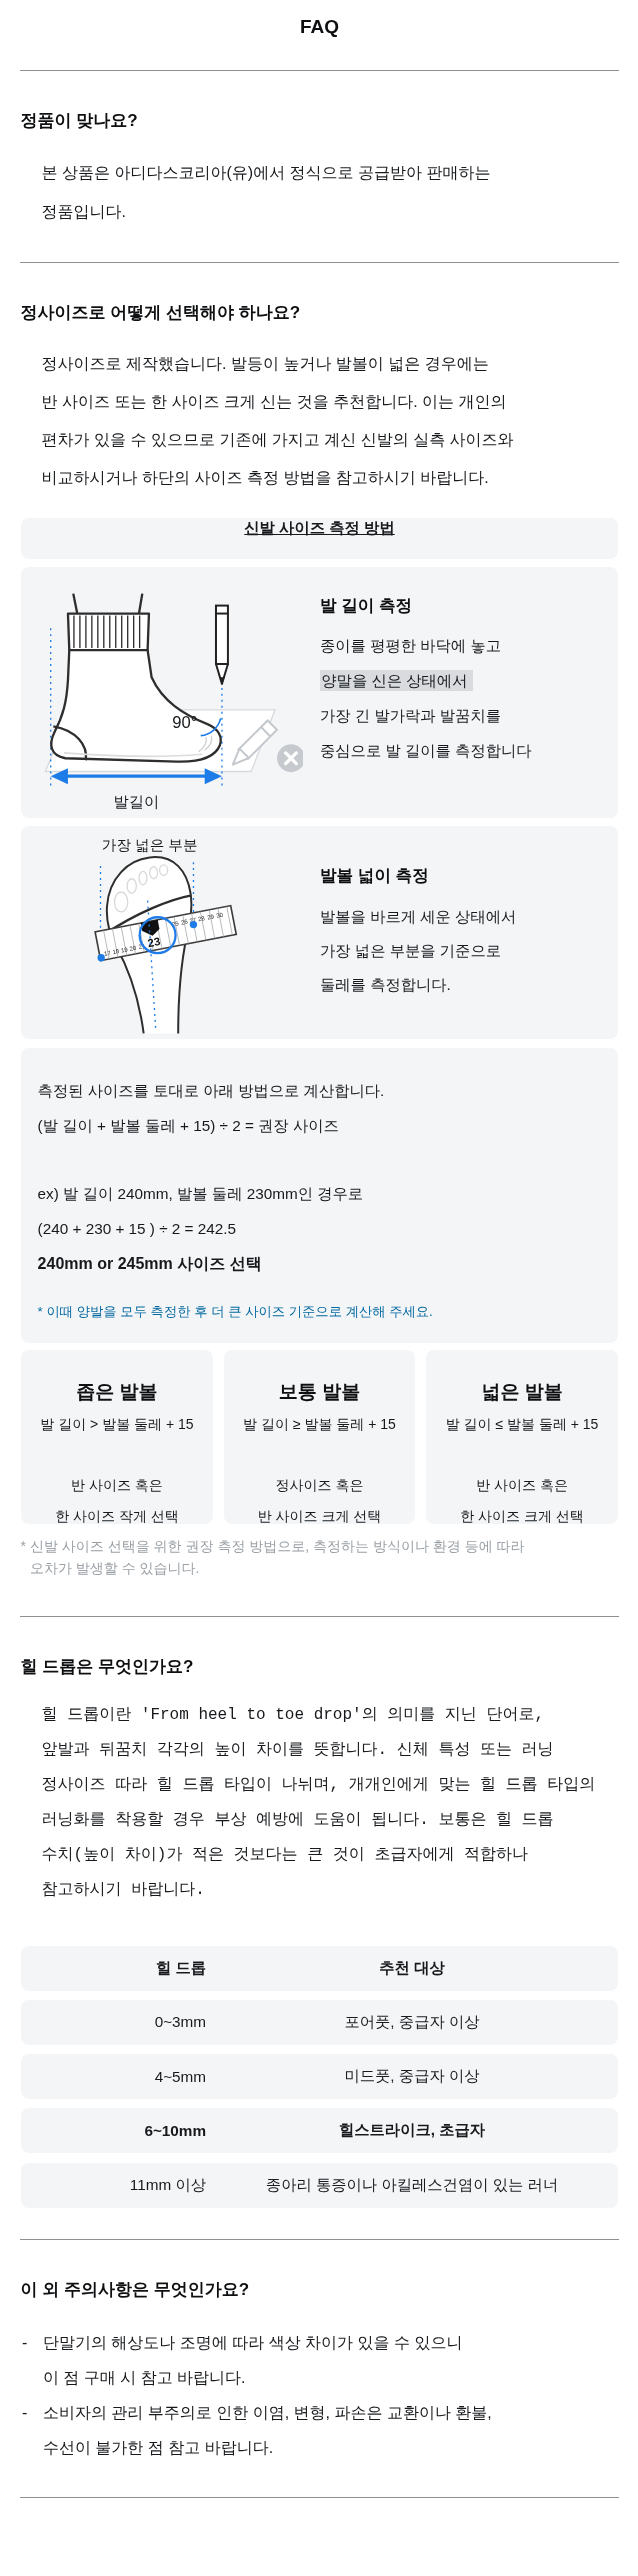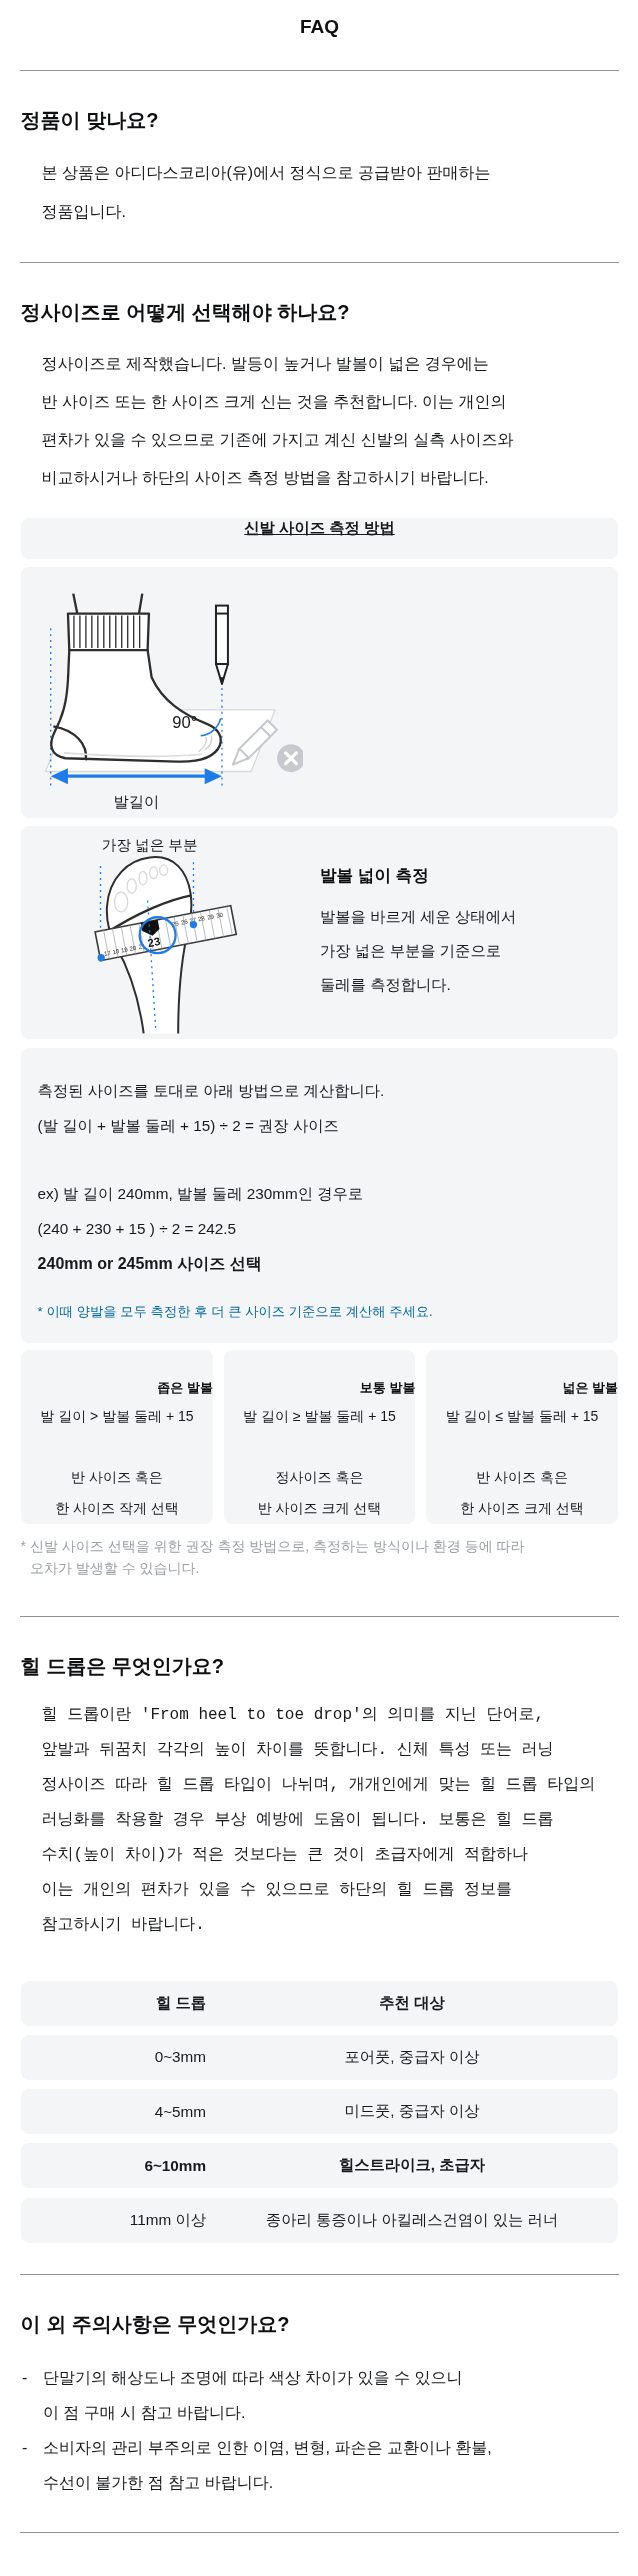--- a/index.html
+++ b/index.html
@@ -5,21 +5,21 @@
   html,body{margin:0;padding:0;background:#fff;}
   body{width:639px;font-family:"Liberation Sans","DejaVu Sans",sans-serif;color:#17191c;}
   .page{width:639px;height:2576px;overflow:hidden;background:#fff;position:relative;}
   .faq-title{margin:0;padding-top:10.6px;text-align:center;font-size:19px;font-weight:700;line-height:31px;color:#0e0f11;}
   .divider{height:1.3px;background:#8d9095;margin:0 20px;}
   .d1{margin-top:28px;}
   .d2{margin-top:31px;}
   .d3{margin-top:37px;}
   .d4{margin-top:31px;}
   .d5{margin-top:32px;}
-  h2.q{margin:0 20.6px;margin-top:37px;font-size:20px;font-weight:700;line-height:25px;color:#0e0f11;}
+  h2.q{margin:0 20.6px;margin-top:37px;font-size:17px;font-weight:700;line-height:25px;color:#0e0f11;}
   .answer{margin:20px 20.6px 0;padding-left:21px;font-size:16px;line-height:38px;}
   .answer .line{display:block;}
   .a1{line-height:39px;}
   .a3{margin-top:18.6px;line-height:35px;font-family:Liberation Mono, monospace;}
   
   .guide-title-card{margin:21px 21px 0;height:41px;background:#f4f5f7;border-radius:8px;
     display:flex;align-items:flex-start;justify-content:center;font-size:15.3px;font-weight:700;text-decoration:underline;}
   .guide-card{margin:8px 21px 0;background:#f4f5f7;border-radius:8px;display:flex;}
   .length-card{height:251px;}
   .width-card{height:213px;margin-top:8px;}
@@ -36,21 +36,21 @@
   .hl{background:#d9dbdf;padding:2px 5.3px 2.7px 1.3px;}
   
   .calc-card{margin:8.6px 21px 0;height:295px;background:#f4f5f7;border-radius:8px;box-sizing:border-box;padding:25px 20px 0 16.6px;}
   .cline{font-size:15.3px;line-height:35px;}
   .ex-first{margin-top:33px;}
   .cline.strong{font-weight:700;font-size:16px;}
   .cnote{margin-top:22.6px;font-size:13.3px;color:#0369a1;}
   
   .type-cards{margin:7.3px 21px 0;display:flex;gap:10.6px;}
   .type-card{flex:1;height:174px;background:#f4f5f7;border-radius:8px;text-align:center;box-sizing:border-box;padding-top:29px;}
-  .type-card h4{margin:0;font-size:13px;font-weight:700;color:#0e0f11;text-align:right;}
+  .type-card h4{margin:0;font-size:19px;font-weight:700;color:#0e0f11;}
   .type-formula{margin-top:11.3px;font-size:14px;}
   .type-rec1{margin-top:36px;font-size:14px;line-height:31px;}
   .type-rec2{font-size:14px;line-height:31px;}
   .footnote{margin:10.6px 20.6px 0;font-size:14px;line-height:22px;color:#9aa0a6;}
   .footnote .l2{margin-left:9.3px;}
   
   .hd-table{margin:38px 21px 0;}
   .trow{height:45px;background:#f4f5f7;border-radius:8px;display:flex;align-items:center;margin-top:9.3px;font-size:15.3px;}
   .trow.thead{margin-top:0;font-weight:700;}
   .trow .c1{width:31%;text-align:right;}
@@ -133,20 +133,27 @@
           <g transform="translate(300,252) rotate(-45)">
             <rect x="0" y="-10" width="62" height="20" fill="#ffffff" stroke="#c4c8cd" stroke-width="3"></rect>
             <polygon points="-22,0 2,-10 2,10" fill="#ffffff" stroke="#c4c8cd" stroke-width="3" stroke-linejoin="round"></polygon>
             <line x1="48" y1="-10" x2="48" y2="10" stroke="#c4c8cd" stroke-width="3"></line>
           </g>
           <g>
             <circle cx="372" cy="258" r="21" fill="#c6cacf"></circle>
             <path d="M364,250 L380,266 M380,250 L364,266" stroke="#ffffff" stroke-width="5" stroke-linecap="round"></path>
           </g>
         </svg>
+      </div>
+      <div class="guide-text lt">
+        <h3>발 길이 측정</h3>
+        <div class="gline gline-first">종이를 평평한 바닥에 놓고</div>
+        <div class="gline"><span class="hl">양말을 신은 상태에서</span></div>
+        <div class="gline">가장 긴 발가락과 발꿈치를</div>
+        <div class="gline">중심으로 발 길이를 측정합니다</div>
       </div>
     </div>
 
     <div class="guide-card width-card">
       <div class="illust">
         <svg width="239" height="203" viewBox="0 0 360 305" style="margin:8px 0 0 43px;">
           <text x="57" y="24" font-size="22" fill="#17191c">가장 넓은 부분</text>
 
           <line x1="55" y1="48" x2="55" y2="178" stroke="#1e7ce8" stroke-width="2" stroke-dasharray="3 6"></line>
           <line x1="195" y1="42" x2="195" y2="130" stroke="#1e7ce8" stroke-width="2" stroke-dasharray="3 6"></line>
@@ -231,21 +238,20 @@
   <div class="divider d3"></div>
 
   <section>
     <h2 class="q">힐 드롭은 무엇인가요?</h2>
     <p class="answer a3">
       <span class="line">힐 드롭이란 'From heel to toe drop'의 의미를 지닌 단어로,</span>
       <span class="line">앞발과 뒤꿈치 각각의 높이 차이를 뜻합니다. 신체 특성 또는 러닝</span>
       <span class="line">정사이즈 따라 힐 드롭 타입이 나뉘며, 개개인에게 맞는 힐 드롭 타입의</span>
       <span class="line">러닝화를 착용할 경우 부상 예방에 도움이 됩니다. 보통은 힐 드롭</span>
       <span class="line">수치(높이 차이)가 적은 것보다는 큰 것이 초급자에게 적합하나</span>
-      <span class="line">이는 개인의 편차가 있을 수 있으므로 하단의 힐 드롭 정보를</span>
       <span class="line">참고하시기 바랍니다.</span>
     </p>
 
     <div class="hd-table">
       <div class="trow thead">
         <div class="c1">힐 드롭</div>
         <div class="c2">추천 대상</div>
       </div>
       <div class="trow">
         <div class="c1">0~3mm</div>

